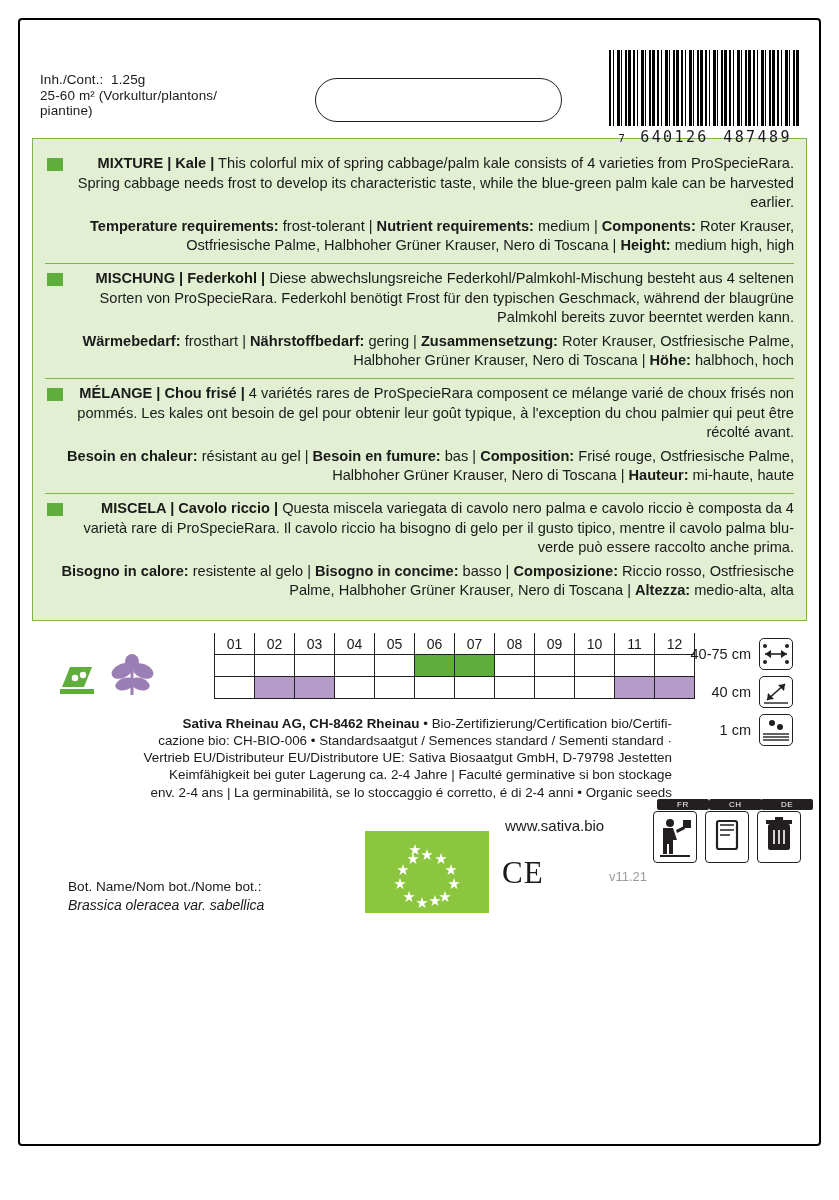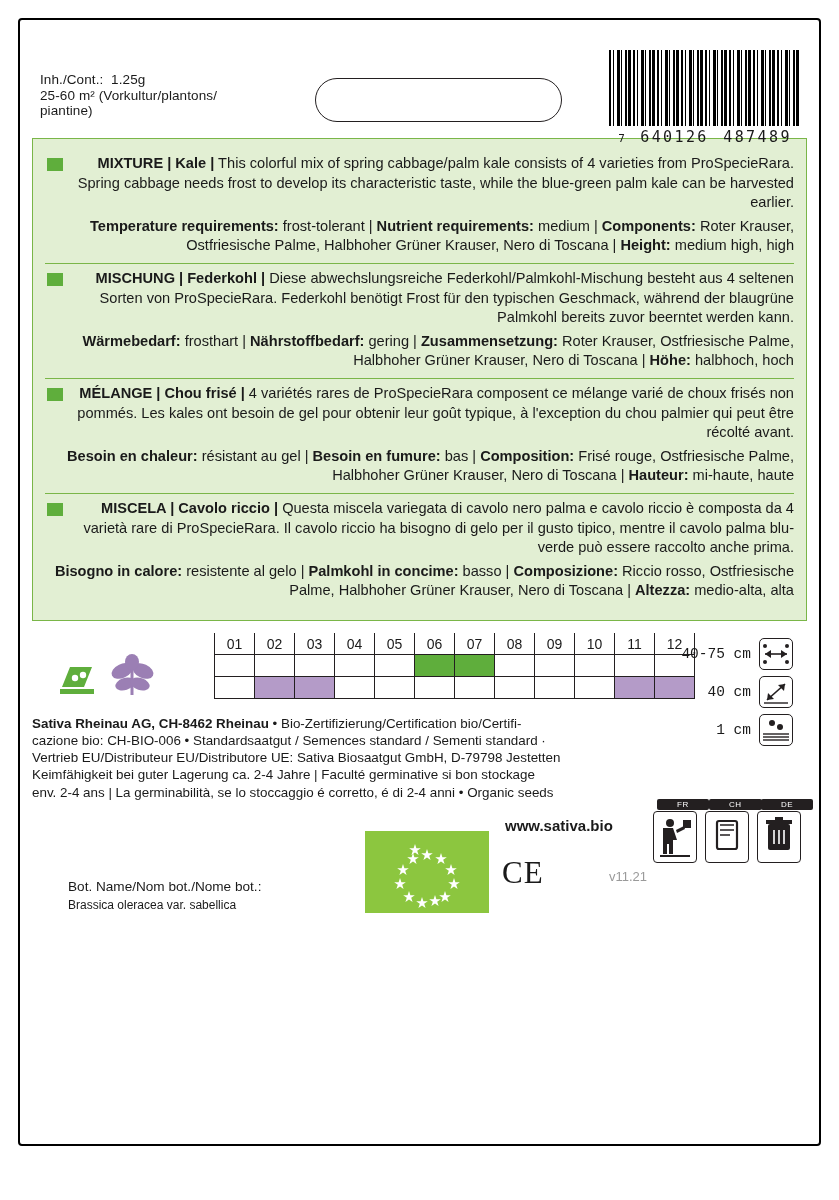--- a/index.html
+++ b/index.html
@@ -122,81 +122,81 @@
   .cal-table th { border: none; height: 22px; border-bottom: 1px solid #231f20; }
   .cal-table th.hdr { border-left: 1px solid #231f20; border-right: 1px solid #231f20; }
   .cell-green { background: #5fae3c; }
   .cell-violet { background: #b49bc8; }
 
   
   .spec-col {
     position: absolute;
     right: 14px; top: 4px;
     width: 150px;
-    font-family: Liberation Mono, monospace;
   }
   .spec-row {
     display: flex; align-items: center; justify-content: flex-end;
     height: 34px;
     margin-bottom: 4px;
   }
   .spec-label { font-size: 14.5px; margin-right: 8px; }
   .spec-icon {
     width: 34px; height: 32px;
     border: 1.4px solid #231f20;
     border-radius: 5px;
     position: relative;
     background: #fff;
   }
 
   
   .footer {
     margin: 4px 12px 0 12px;
     position: relative;
     width: 640px;
+    text-align: right;
   }
   .footer p {
     margin: 0;
     font-size: 13.4px;
     line-height: 17.2px;
   }
   .footer .company { font-weight: bold; }
 
   
   .bottom {
     position: relative;
     margin-top: 10px;
     height: 180px;
   }
   .botname {
     position: absolute;
     left: 48px; top: 66px;
     font-size: 13.6px;
     line-height: 19px;
   }
-  .botname .ital { font-size: 12px; }
+  .botname .ital { font-style: italic; font-size: 14px; }
 
   .eu-leaf {
     position: absolute;
     left: 345px; top: 20px;
     width: 124px; height: 82px;
     background: #8cc63f;
   }
   .ce {
     position: absolute;
     left: 482px; top: 44px;
     font-size: 31px;
     font-family: "Liberation Serif", serif;
     letter-spacing: 1px;
   }
   .weburl {
     position: absolute;
     left: 485px; top: 6px;
     font-size: 15px;
-    font-weight: bold;
+    font-weight: normal;
   }
   .version {
     position: absolute;
     left: 589px; top: 58px;
     font-size: 13px;
     color: #9a9a9a;
   }
   .recycle-group {
     position: absolute;
     right: 14px; top: 0px;
@@ -265,21 +265,21 @@
         <b>MÉLANGE | Chou frisé |</b><span> 4 variétés rares de ProSpecieRara composent ce mélange varié de choux frisés non pommés. Les kales ont besoin de gel pour obtenir leur goût typique, à l'exception du chou palmier qui peut être récolté avant.</span>
       </p>
       <p class="para2"><b>Besoin en chaleur:</b> résistant au gel | <b>Besoin en fumure:</b> bas | <b>Composition:</b> Frisé rouge, Ostfriesische Palme, Halbhoher Grüner Krauser, Nero di Toscana | <b>Hauteur:</b> mi-haute, haute</p>
     </div>
 
     <div class="block">
       <p class="lead-line">
         <span class="sq"></span>
         <b>MISCELA | Cavolo riccio |</b><span> Questa miscela variegata di cavolo nero palma e cavolo riccio è composta da 4 varietà rare di ProSpecieRara. Il cavolo riccio ha bisogno di gelo per il gusto tipico, mentre il cavolo palma blu-verde può essere raccolto anche prima.</span>
       </p>
-      <p class="para2"><b>Bisogno in calore:</b> resistente al gelo | <b>Palmkohl in concime:</b> basso | <b>Composizione:</b> Riccio rosso, Ostfriesische Palme, Halbhoher Grüner Krauser, Nero di Toscana | <b>Altezza:</b> medio-alta, alta</p>
+      <p class="para2"><b>Bisogno in calore:</b> resistente al gelo | <b>Bisogno in concime:</b> basso | <b>Composizione:</b> Riccio rosso, Ostfriesische Palme, Halbhoher Grüner Krauser, Nero di Toscana | <b>Altezza:</b> medio-alta, alta</p>
     </div>
   </div>
 
   <div class="cal-area">
 
     <div class="pictos">
       <svg width="150" height="56" viewBox="0 0 150 56">
 
         <path d="M8 40 L30 40 L38 20 L16 20 Z" fill="#5fae3c"></path>
         <circle cx="21" cy="31" r="3.2" fill="#ffffff"></circle>

